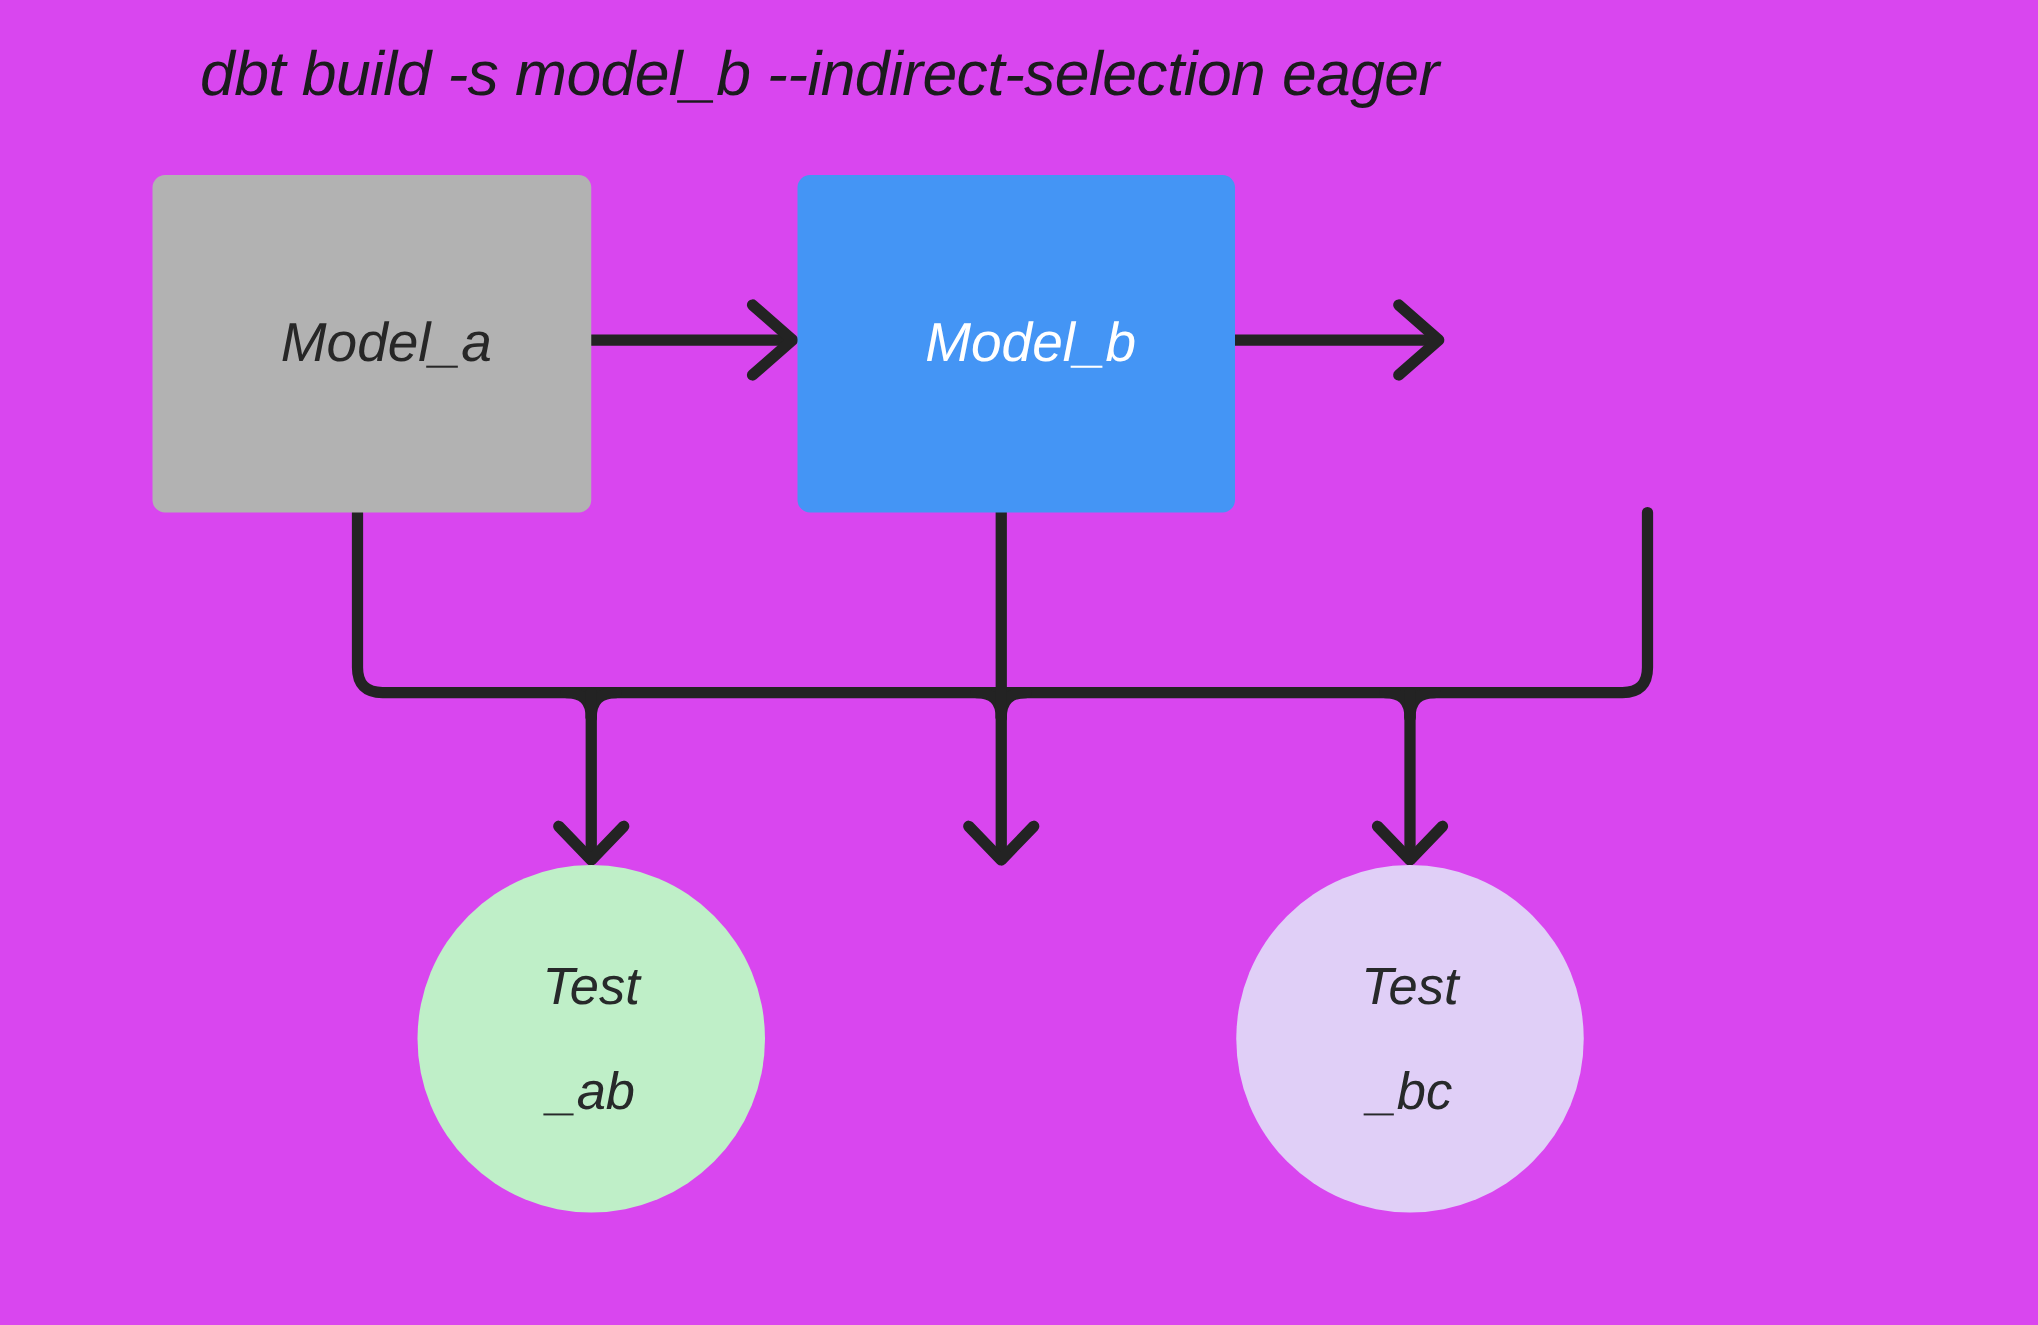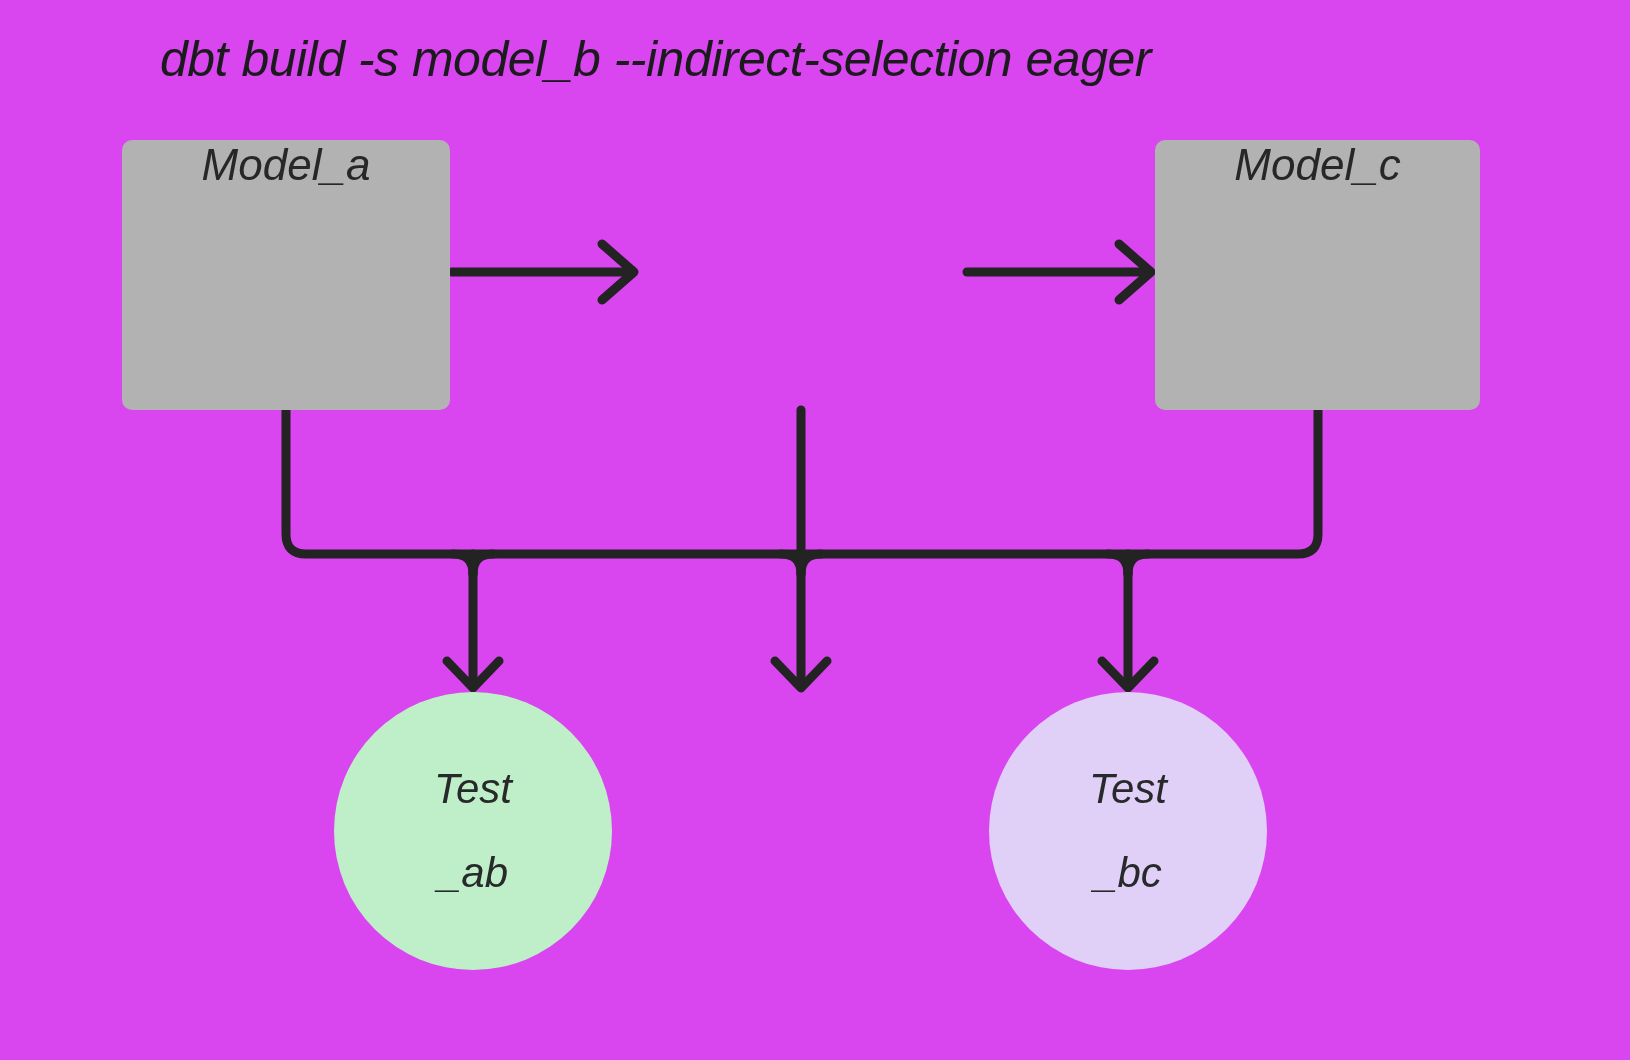--- a/index.html
+++ b/index.html
@@ -37,23 +37,25 @@
     stroke-width: 9;
     stroke-linecap: round;
     stroke-linejoin: round;
   }
   .model-box {
     position: absolute;
     top: 140px;
     height: 270px;
     border-radius: 10px;
     display: flex;
+    align-items: center;
     justify-content: center;
     font-size: 44px;
     color: #272727;
+    padding-left: 23px;
   }
   .model-a { left: 122px; width: 328px; background: #b2b2b2; }
   .model-b { left: 638px; width: 327px; background: #4495f5; color: #ffffff; }
   .model-c { left: 1155px; width: 325px; background: #b2b2b2; }
   .test-circle {
     position: absolute;
     top: 692px;
     width: 278px;
     height: 278px;
     border-radius: 50%;
@@ -101,24 +103,24 @@
 
     <path d="M447 661 L473 688 L499 661"></path>
     <path d="M775 661 L801 688 L827 661"></path>
     <path d="M1102 661 L1128 688 L1154 661"></path>
   </svg>
 
   <div class="model-box model-a">
     <span class="node-label">Model_a</span>
   </div>
 
+  <div class="model-box model-b">
+    <span class="node-label">Model_b</span>
+  </div>
 
-  <div class="model-box model-c">
-    <span class="node-label">Model_c</span>
-  </div>
 
   <div class="test-circle test-ab">
     <span class="node-label">Test</span>
     <span class="node-label">_ab</span>
   </div>
 
 
   <div class="test-circle test-bc">
     <span class="node-label">Test</span>
     <span class="node-label">_bc</span>

